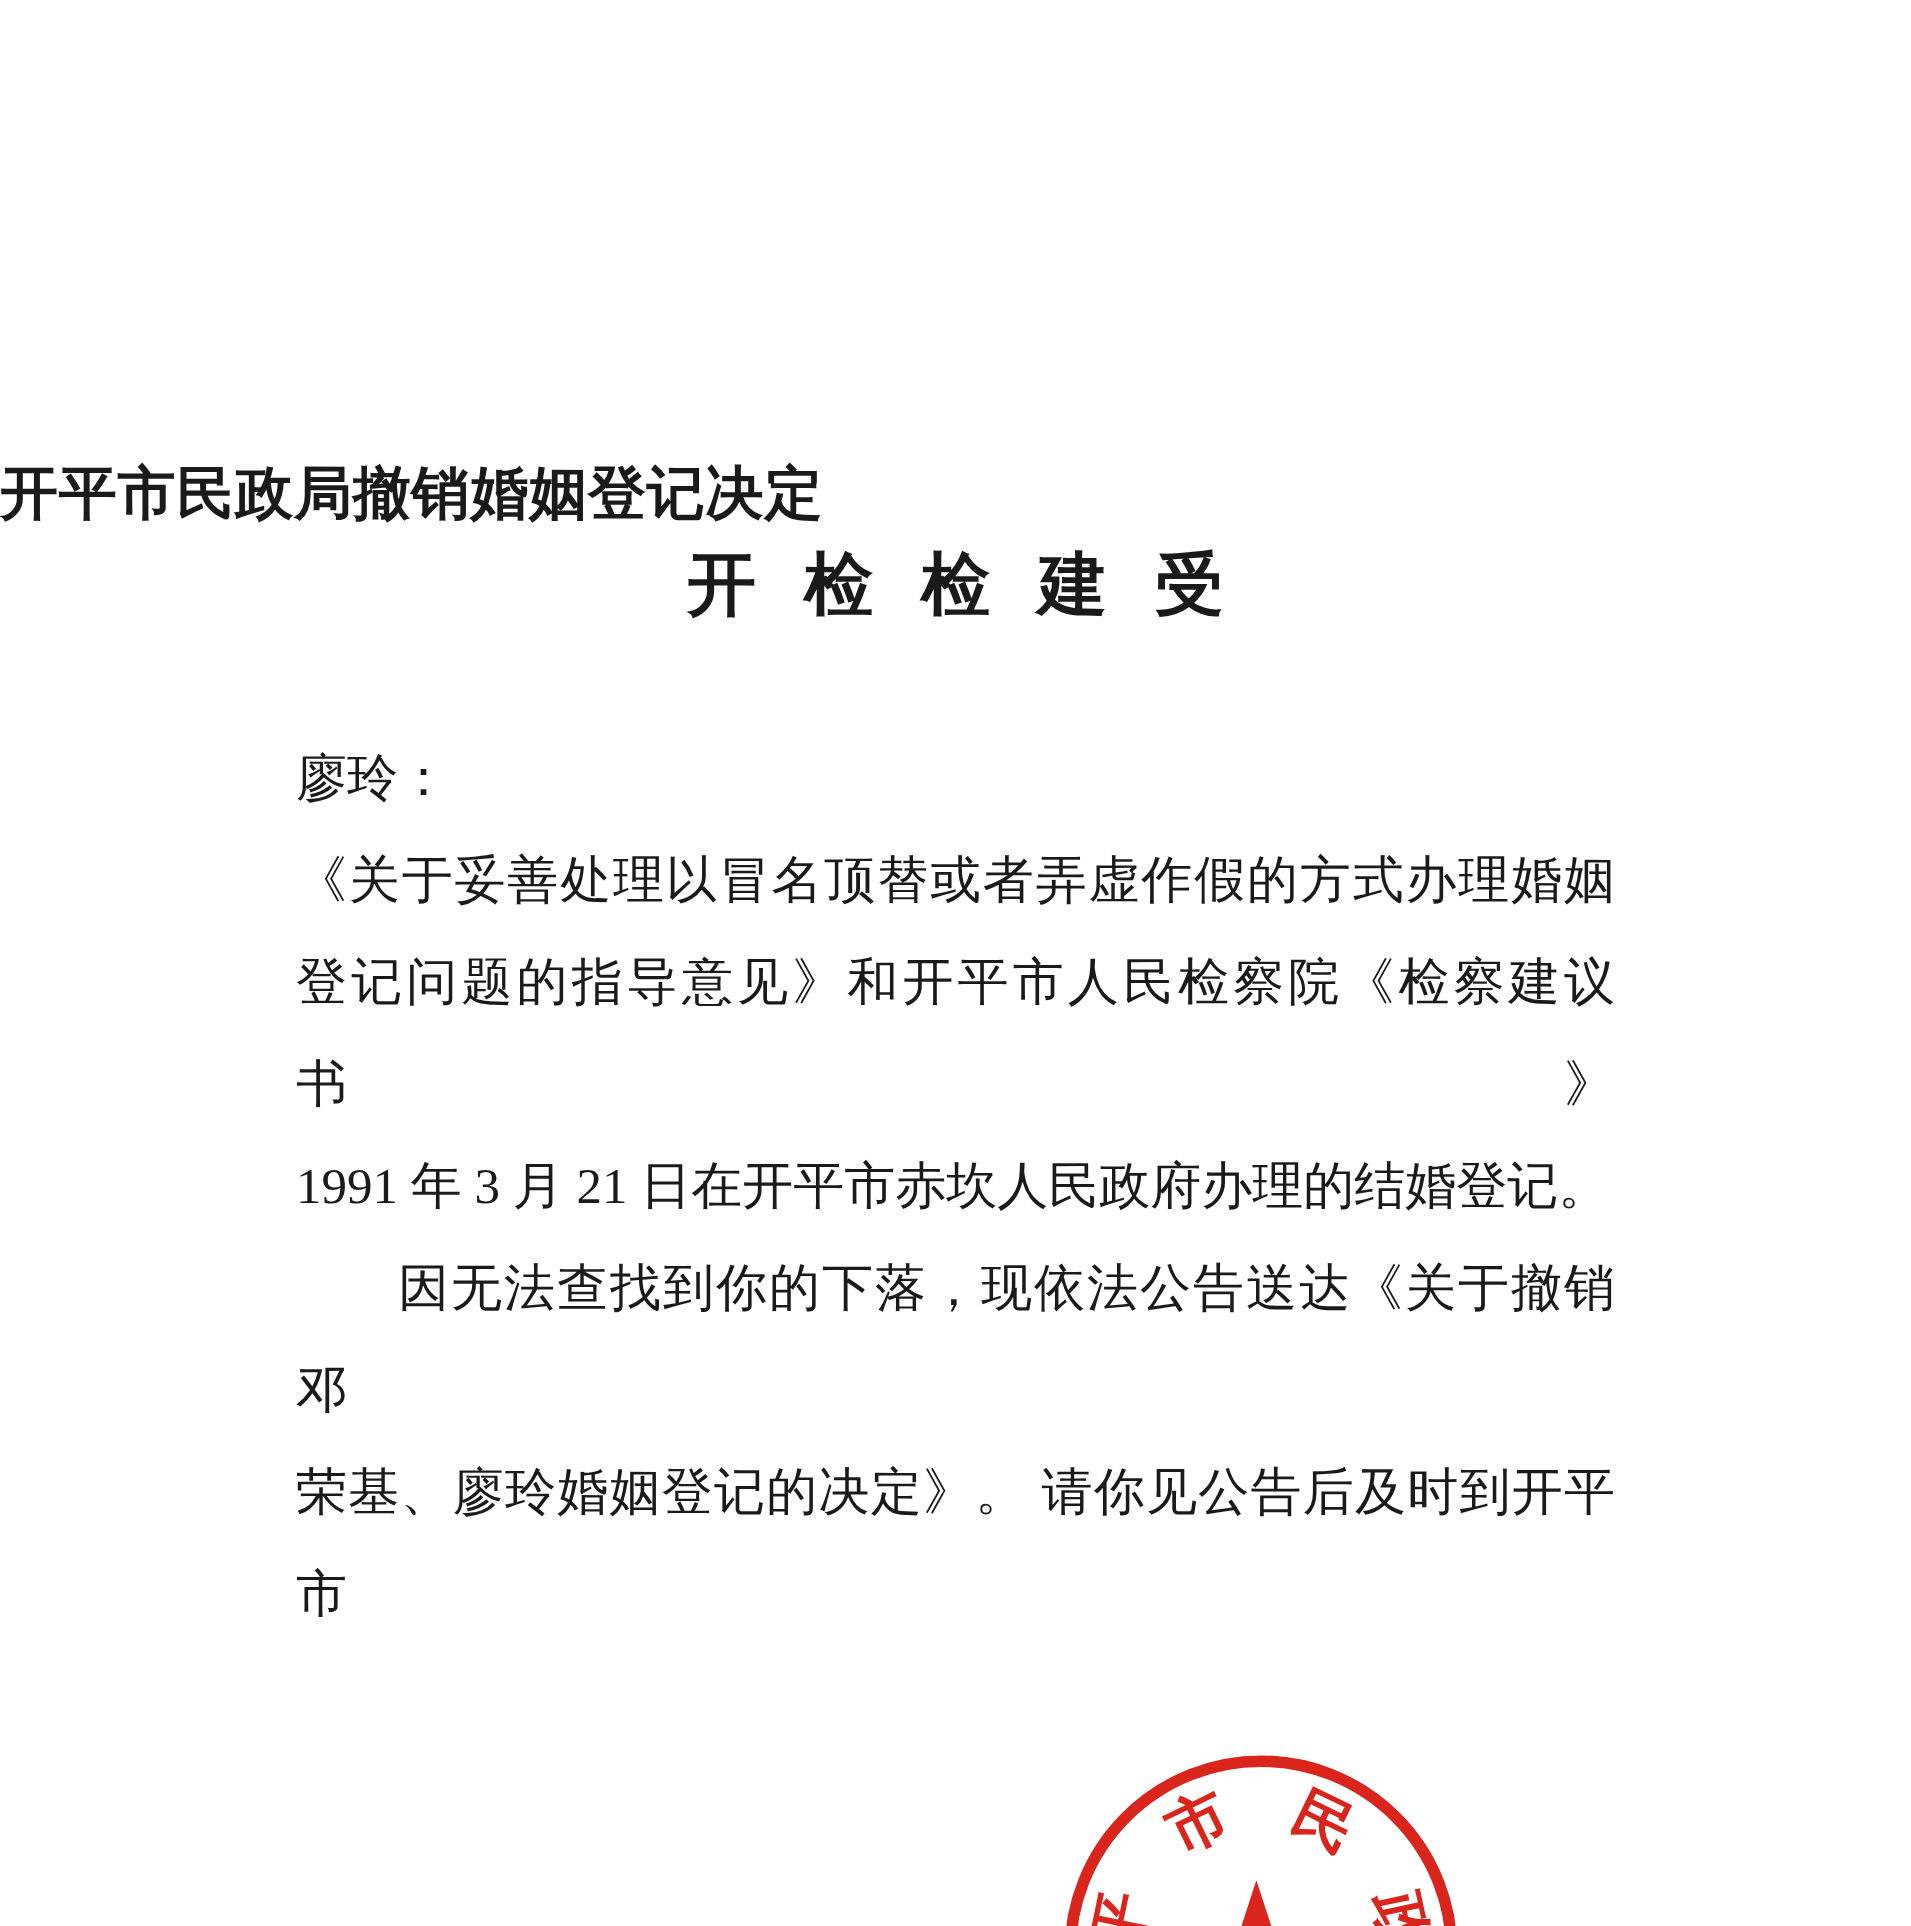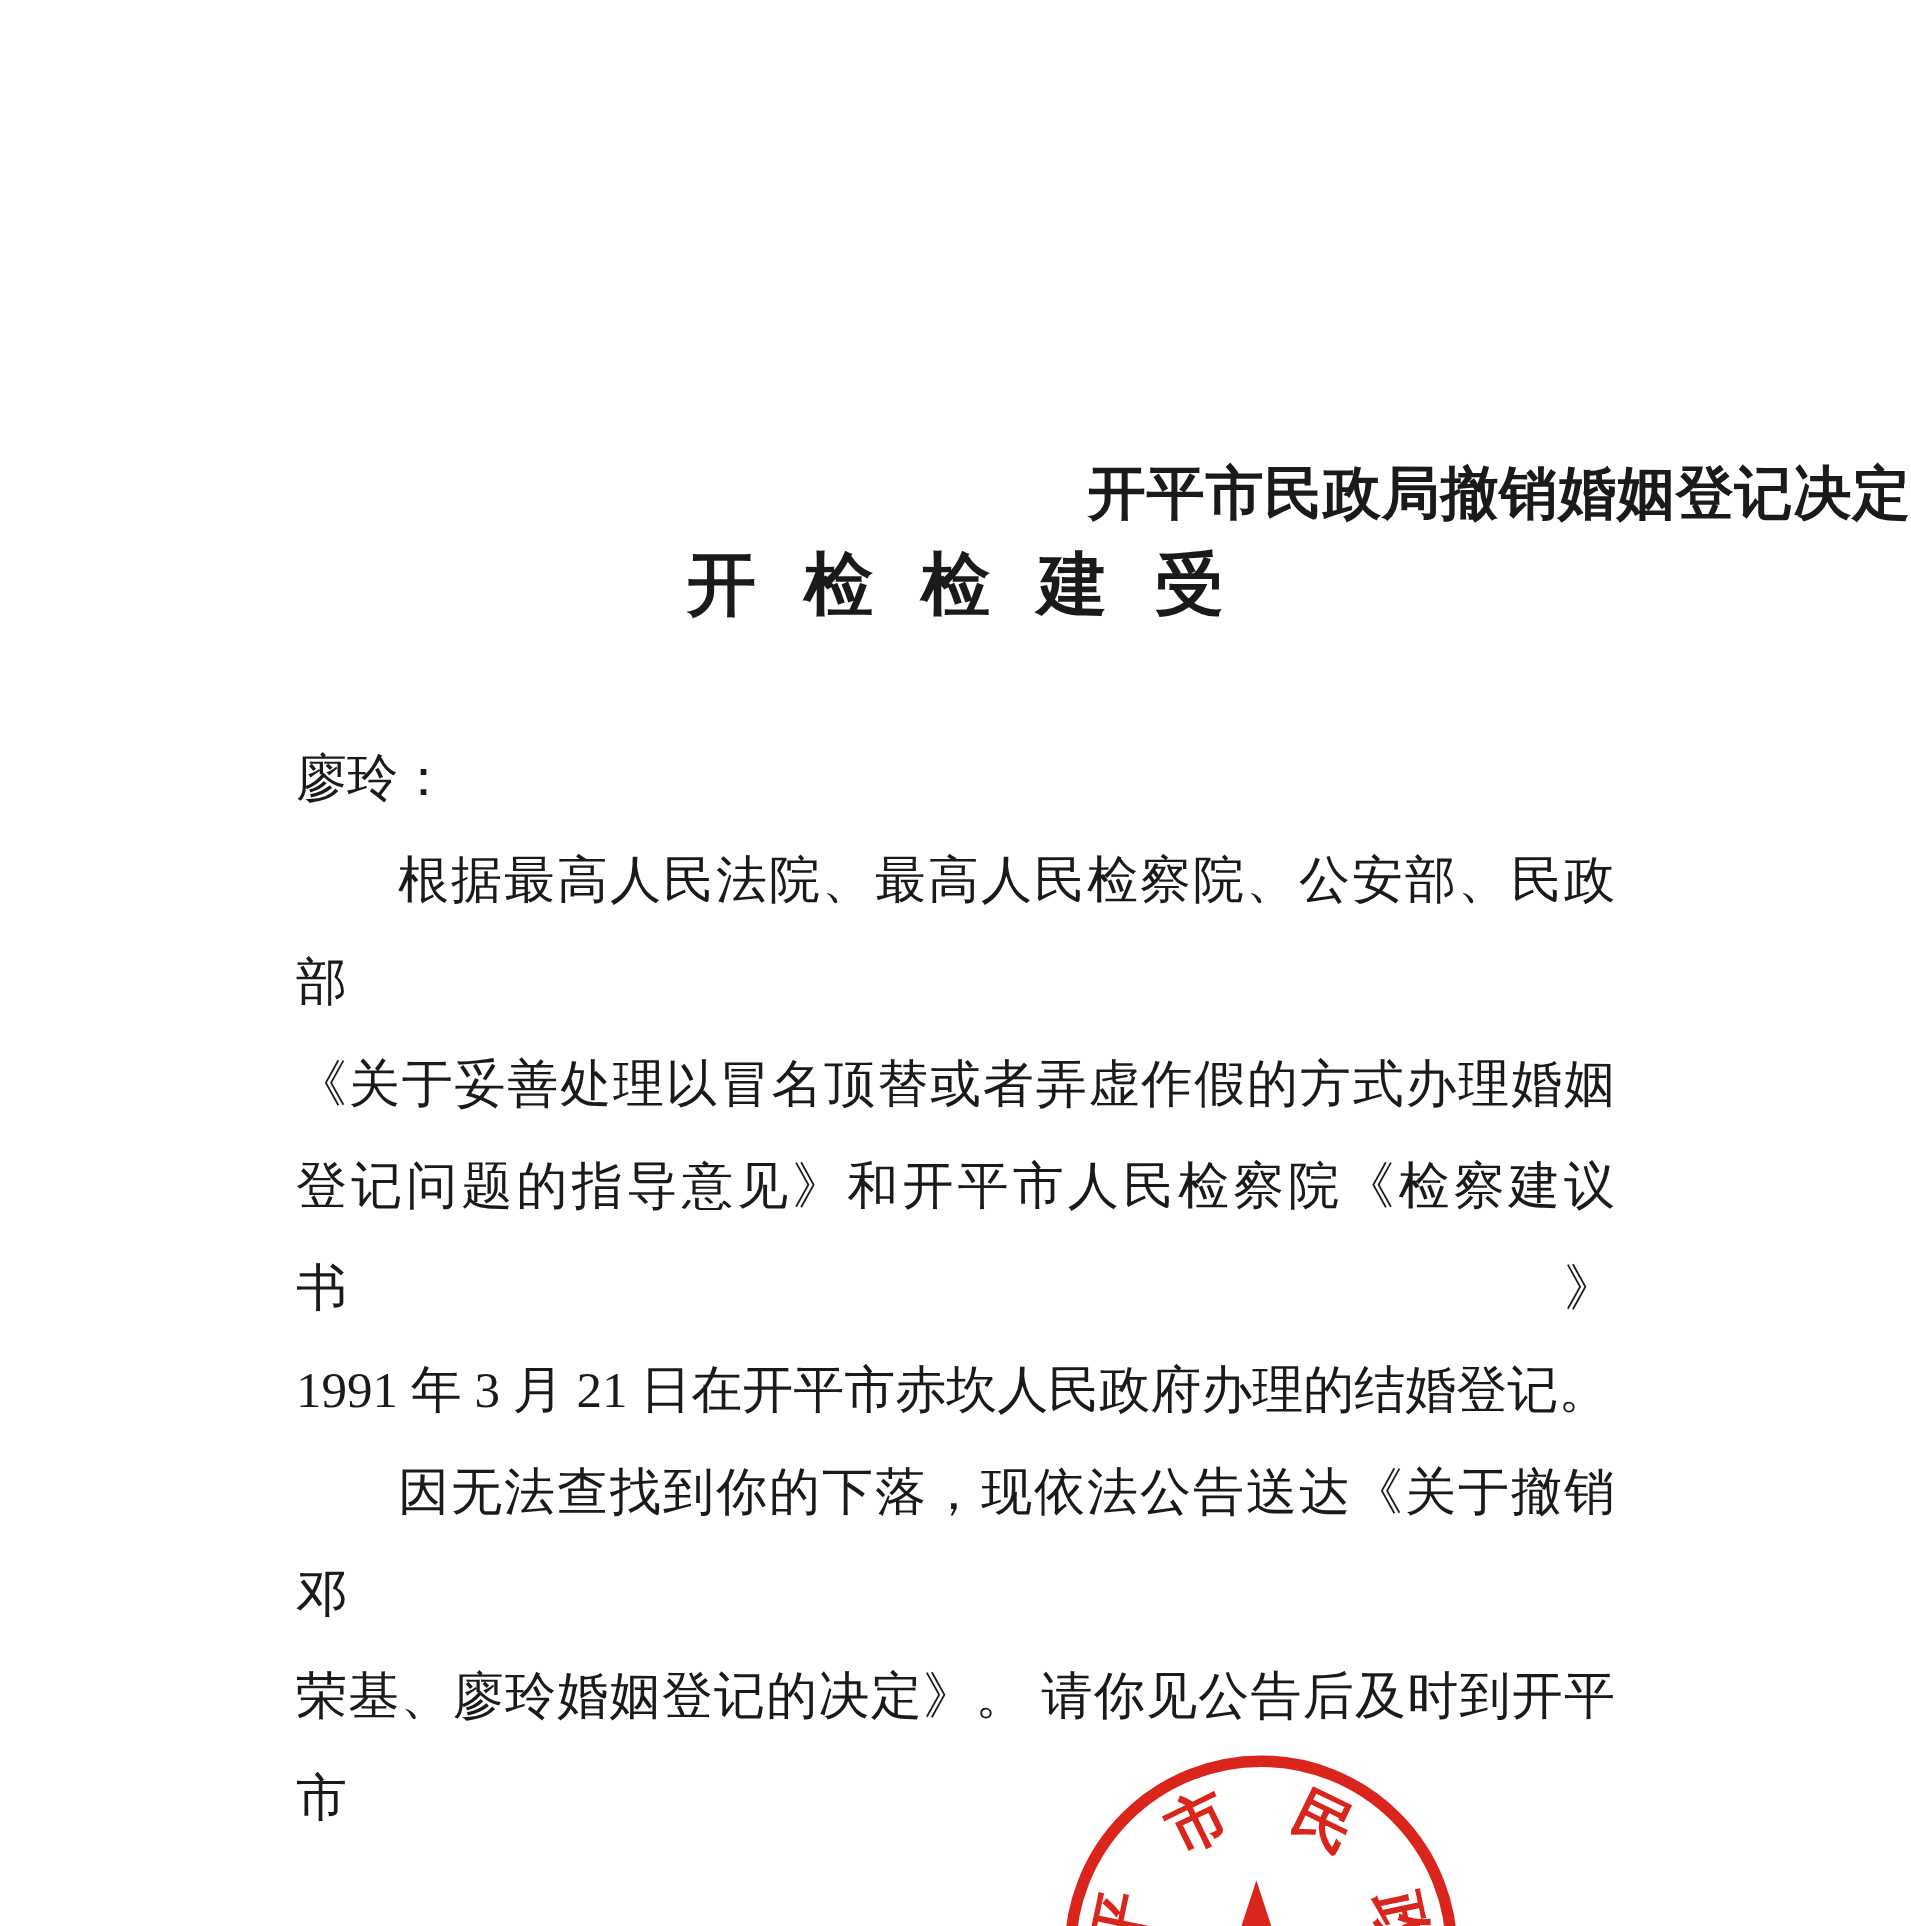--- a/index.html
+++ b/index.html
@@ -6,21 +6,21 @@
   .page{
     position:relative;
     width:1911px;height:2703px;
     background:#ffffff;
     overflow:hidden;
     font-family:"Liberation Serif","DejaVu Serif",serif;
     color:var(--ink,#1a1a1a);
   }
   .doc-title{
     position:absolute;left:0;top:461px;width:1911px;
-    text-align:right;
+    text-align:left;
     font-size:58px;line-height:65px;font-weight:700;
     letter-spacing:0.8px;
   }
   .doc-subtitle{
     position:absolute;left:0;top:547px;width:1911px;
     text-align:center;
     font-size:69px;line-height:77px;font-weight:700;
     letter-spacing:48px;text-indent:48px;
   }
   .body-block{
@@ -56,21 +56,20 @@
 
 <div class="page">
 
   <div class="doc-title">开平市民政局撤销婚姻登记决定</div>
 
   <div class="doc-subtitle">开检检建受</div>
 
   <div class="body-block">
     <div class="line salutation">廖玲：</div>
     <div>
-        <div class="line indent">根据最高人民法院、最高人民检察院、公安部、民政部</div>
         <div class="line">《关于妥善处理以冒名顶替或者弄虚作假的方式办理婚姻</div>
         <div class="line">登记问题的指导意见》和开平市人民检察院《检察建议书》</div>
         <div class="line para-end">1991 年 3 月 21 日在开平市赤坎人民政府办理的结婚登记。</div>
         <div class="line indent">因无法查找到你的下落，现依法公告送达《关于撤销邓</div>
         <div class="line">荣基、廖玲婚姻登记的决定》。 请你见公告后及时到开平市</div>
       </div>
   </div>
 
   <svg class="seal" viewBox="0 0 1100 1100">
     <circle class="ring" cx="550" cy="550" r="495"></circle>

